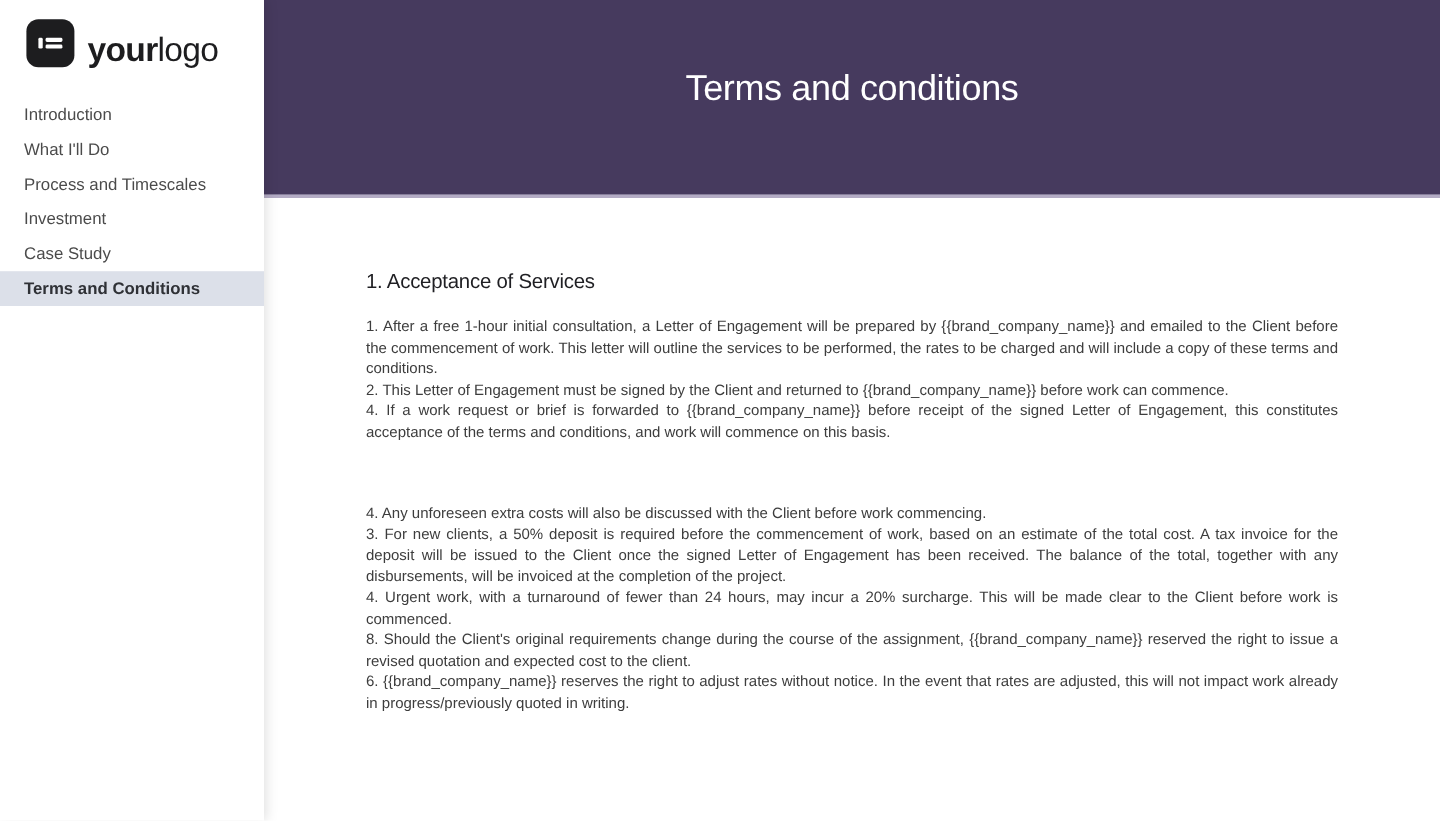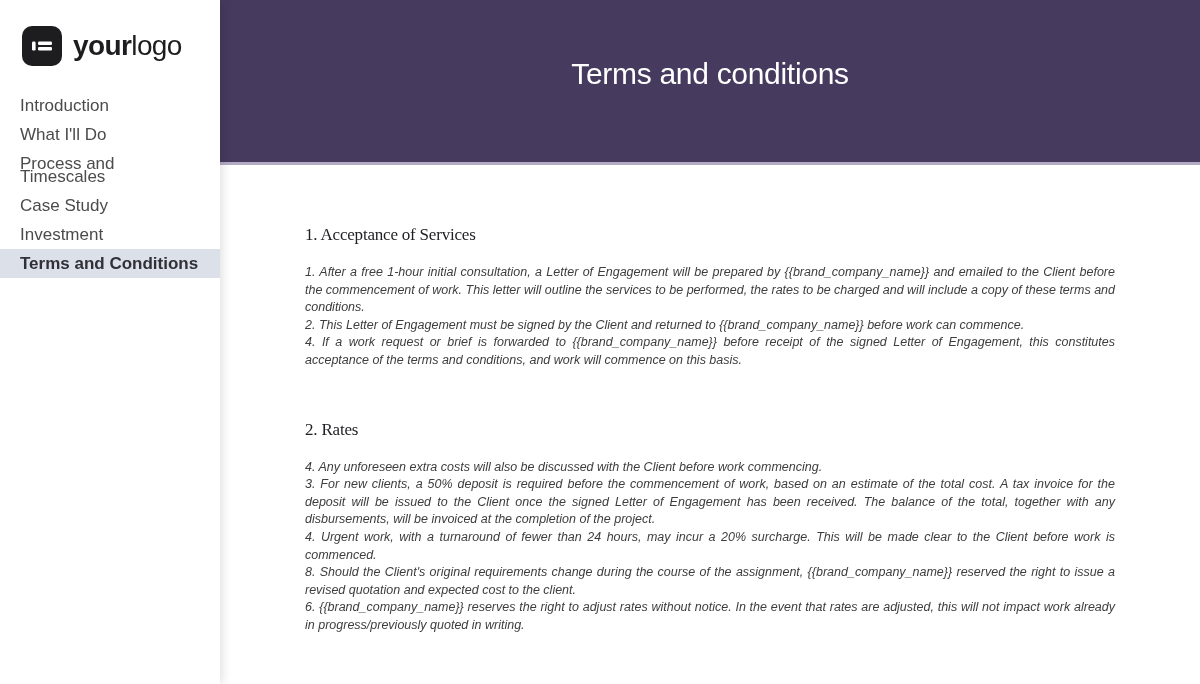--- a/index.html
+++ b/index.html
@@ -19,41 +19,41 @@
   .app { display: flex; width: 1200px; height: 684px; }
 
   
   .sidebar {
     width: 220px; min-width: 220px; height: 100%;
     background: #ffffff;
     position: relative; z-index: 2;
     box-shadow: 2px 0 10px rgba(0,0,0,0.13);
   }
   .logo {
-    display: flex; align-items: center; gap: 11px;
-    padding: 26px 0 0 22px;
+    display: flex; align-items: flex-end; gap: 11px;
+    padding: 16px 0 0 22px;
   }
   .logo-mark {
     width: 40px; height: 40px;
     background: var(--ink-dark);
     border-radius: 10px;
     display: flex; align-items: center; justify-content: center;
     flex: 0 0 auto;
   }
   .logo-text {
     font-size: 28px; color: var(--ink-dark);
     letter-spacing: -0.6px; line-height: 1;
   }
   .logo-text b { font-weight: 700; }
   .logo-text span { font-weight: 400; }
 
   .nav { margin-top: 25px; }
   .nav ul { list-style: none; }
   .nav-item {
-    font-size: 17px;
+    font-size: 14px;
     color: #4b4b4b;
     padding: 8px 20px;
     line-height: 13px;
     cursor: pointer;
   }
   .nav-item.active {
     background: var(--active-bg);
     color: #2f3136;
     font-weight: 700;
   }
@@ -76,28 +76,26 @@
   .content {
     padding: 60px 85px 0 85px;
   }
   .doc-section { margin-bottom: 50px; }
   .section-heading {
     font-size: 17px;
     font-weight: 500;
     color: #1f1f23;
     letter-spacing: -0.2px;
     margin-bottom: 19px;
-    font-family: Liberation Serif, serif;
   }
   .para {
     font-size: 12.5px;
     line-height: 17.6px;
     color: var(--body-ink);
     text-align: justify;
-    font-style: italic;
   }
 </style>
 </head>
 <body>
 
 <div class="app">
 
   <aside class="sidebar">
     <div class="logo">
       <span class="logo-mark">
@@ -107,40 +105,39 @@
           <rect x="7" y="12.1" width="14" height="3.4" rx="1.2" fill="#ffffff"></rect>
         </svg>
       </span>
       <span class="logo-text"><b>your</b><span>logo</span></span>
     </div>
     <nav class="nav">
       <ul id="nav-list">
           <li class="nav-item">Introduction</li>
           <li class="nav-item">What I'll Do</li>
           <li class="nav-item">Process and Timescales</li>
+          <li class="nav-item">Investment</li>
           <li class="nav-item">Case Study</li>
-          <li class="nav-item">Investment</li>
           <li class="nav-item active">Terms and Conditions</li>
         </ul>
     </nav>
   </aside>
 
   <main class="main">
     <header class="banner">
       <h1>Terms and conditions</h1>
     </header>
     <div class="content" id="sections">
         <section class="doc-section">
           <h2 class="section-heading">1. Acceptance of Services</h2>
           <p class="para">1. After a free 1-hour initial consultation, a Letter of Engagement will be prepared by {{brand_company_name}} and emailed to the Client before the commencement of work. This letter will outline the services to be performed, the rates to be charged and will include a copy of these terms and conditions.</p>
           <p class="para">2. This Letter of Engagement must be signed by the Client and returned to {{brand_company_name}} before work can commence.</p>
           <p class="para">4. If a work request or brief is forwarded to {{brand_company_name}} before receipt of the signed Letter of Engagement, this constitutes acceptance of the terms and conditions, and work will commence on this basis.</p>
         </section>
         <section class="doc-section">
-          <h2 class="section-heading">2. Rates</h2>
           <p class="para">4. Any unforeseen extra costs will also be discussed with the Client before work commencing.</p>
           <p class="para">3. For new clients, a 50% deposit is required before the commencement of work, based on an estimate of the total cost. A tax invoice for the deposit will be issued to the Client once the signed Letter of Engagement has been received. The balance of the total, together with any disbursements, will be invoiced at the completion of the project.</p>
           <p class="para">4. Urgent work, with a turnaround of fewer than 24 hours, may incur a 20% surcharge. This will be made clear to the Client before work is commenced.</p>
           <p class="para">8. Should the Client's original requirements change during the course of the assignment, {{brand_company_name}} reserved the right to issue a revised quotation and expected cost to the client.</p>
           <p class="para">6. {{brand_company_name}} reserves the right to adjust rates without notice. In the event that rates are adjusted, this will not impact work already in progress/previously quoted in writing.</p>
         </section>
       </div>
   </main>
 
 </div>

